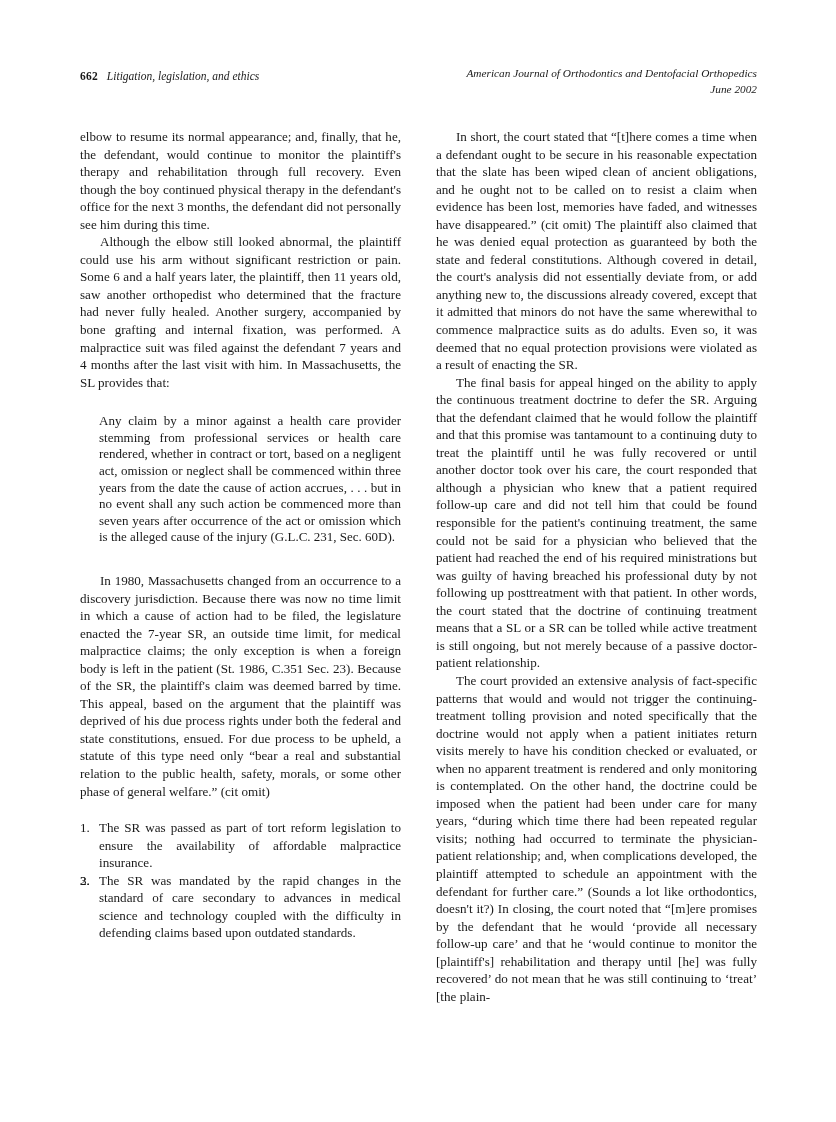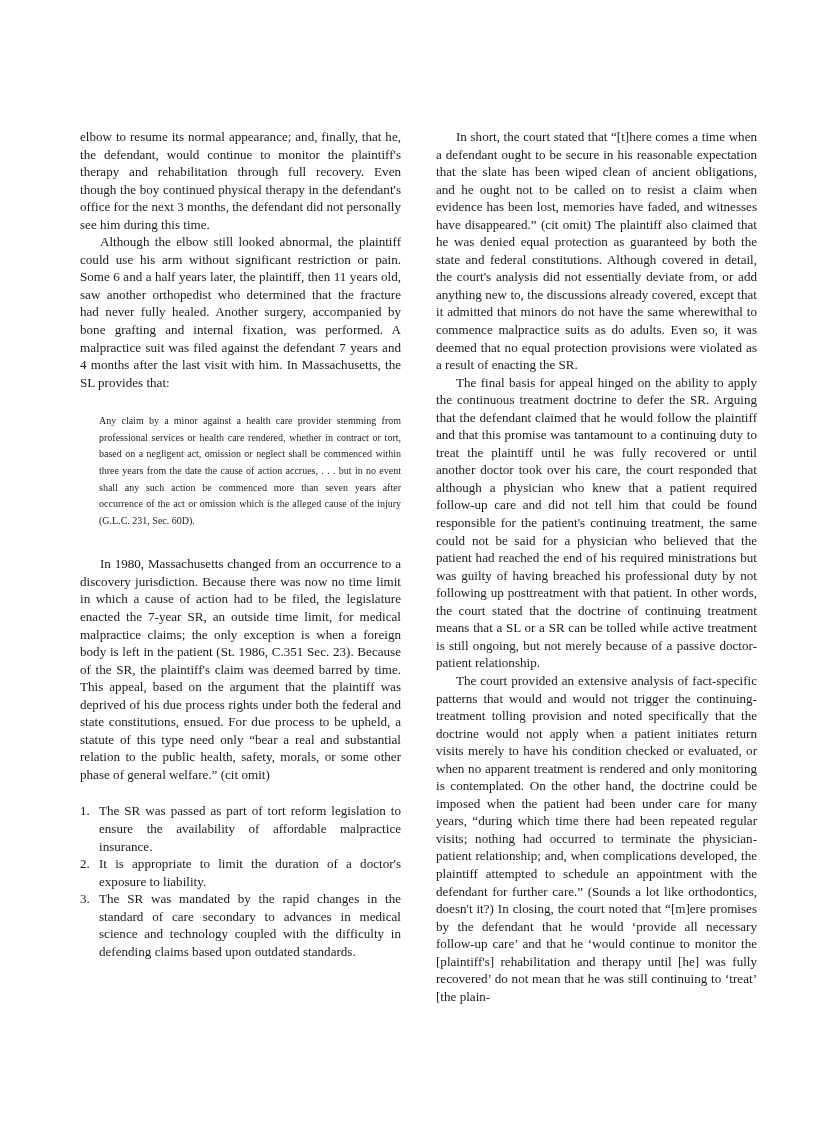--- a/index.html
+++ b/index.html
@@ -76,21 +76,21 @@
     -webkit-hyphens: none;
     hyphens: none;
     font-family: Liberation Serif, serif;
   }
   p.body.noindent { text-indent: 0; }
 
   
   .quote {
     margin: 0;
     padding: 0 0 0 19px;
-    font-size: 10px;
+    font-size: 13px;
     line-height: 16.6px;
     text-align: justify;
   }
   .spacer-quote-top { height: 22px; }
   .spacer-quote-bot { height: 26px; }
   .spacer-list-top  { height: 19px; }
 
   
   ol.numlist {
     margin: 0;
@@ -110,40 +110,49 @@
     top: 0;
     width: 15px;
     text-align: left;
   }
 </style>
 </head>
 <body>
 
 <div class="page">
 
+  <div class="running-head">
+    <div class="rh-left">
+      <span class="rh-folio">662</span><span class="rh-section">Litigation, legislation, and ethics</span>
+    </div>
+    <div class="rh-right">
+      <div>American Journal of Orthodontics and Dentofacial Orthopedics</div>
+      <div>June 2002</div>
+    </div>
+  </div>
 
   <div class="col col-left">
 
     <p class="body noindent">elbow to resume its normal appearance; and, finally, that he, the defendant, would continue to monitor the plaintiff's therapy and rehabilitation through full recovery. Even though the boy continued physical therapy in the defendant's office for the next 3 months, the defendant did not personally see him during this time.</p>
     <p class="body">Although the elbow still looked abnormal, the plaintiff could use his arm without significant restriction or pain. Some 6 and a half years later, the plaintiff, then 11 years old, saw another orthopedist who determined that the fracture had never fully healed. Another surgery, accompanied by bone grafting and internal fixation, was performed. A malpractice suit was filed against the defendant 7 years and 4 months after the last visit with him. In Massachusetts, the SL provides that:</p>
 
     <div class="spacer-quote-top"></div>
     <p class="quote">Any claim by a minor against a health care provider stemming from professional services or health care rendered, whether in contract or tort, based on a negligent act, omission or neglect shall be commenced within three years from the date the cause of action accrues, . . . but in no event shall any such action be commenced more than seven years after occurrence of the act or omission which is the alleged cause of the injury (G.L.C. 231, Sec. 60D).</p>
     <div class="spacer-quote-bot"></div>
 
     <p class="body">In 1980, Massachusetts changed from an occurrence to a discovery jurisdiction. Because there was now no time limit in which a cause of action had to be filed, the legislature enacted the 7-year SR, an outside time limit, for medical malpractice claims; the only exception is when a foreign body is left in the patient (St. 1986, C.351 Sec. 23). Because of the SR, the plaintiff's claim was deemed barred by time. This appeal, based on the argument that the plaintiff was deprived of his due process rights under both the federal and state constitutions, ensued. For due process to be upheld, a statute of this type need only “bear a real and substantial relation to the public health, safety, morals, or some other phase of general welfare.” (cit omit)</p>
 
     <div class="spacer-list-top"></div>
 
     <ol class="numlist">
       <li>
         <span class="num">1.</span><span>The SR was passed as part of tort reform legislation to ensure the availability of affordable malpractice insurance.</span>
       </li>
       <li>
-        <span class="num">2.</span><span>It is appropriate to limit the duration of a doctor's exposure to liability.</span>
+        <span class="num">2.</span>
       </li>
       <li>
         <span class="num">3.</span><span>The SR was mandated by the rapid changes in the standard of care secondary to advances in medical science and technology coupled with the difficulty in defending claims based upon outdated standards.</span>
       </li>
     </ol>
 
   </div>
 
   <div class="col col-right">
     <p class="body">In short, the court stated that “[t]here comes a time when a defendant ought to be secure in his reasonable expectation that the slate has been wiped clean of ancient obligations, and he ought not to be called on to resist a claim when evidence has been lost, memories have faded, and witnesses have disappeared.” (cit omit) The plaintiff also claimed that he was denied equal protection as guaranteed by both the state and federal constitutions. Although covered in detail, the court's analysis did not essentially deviate from, or add anything new to, the discussions already covered, except that it admitted that minors do not have the same wherewithal to commence malpractice suits as do adults. Even so, it was deemed that no equal protection provisions were violated as a result of enacting the SR.</p>

